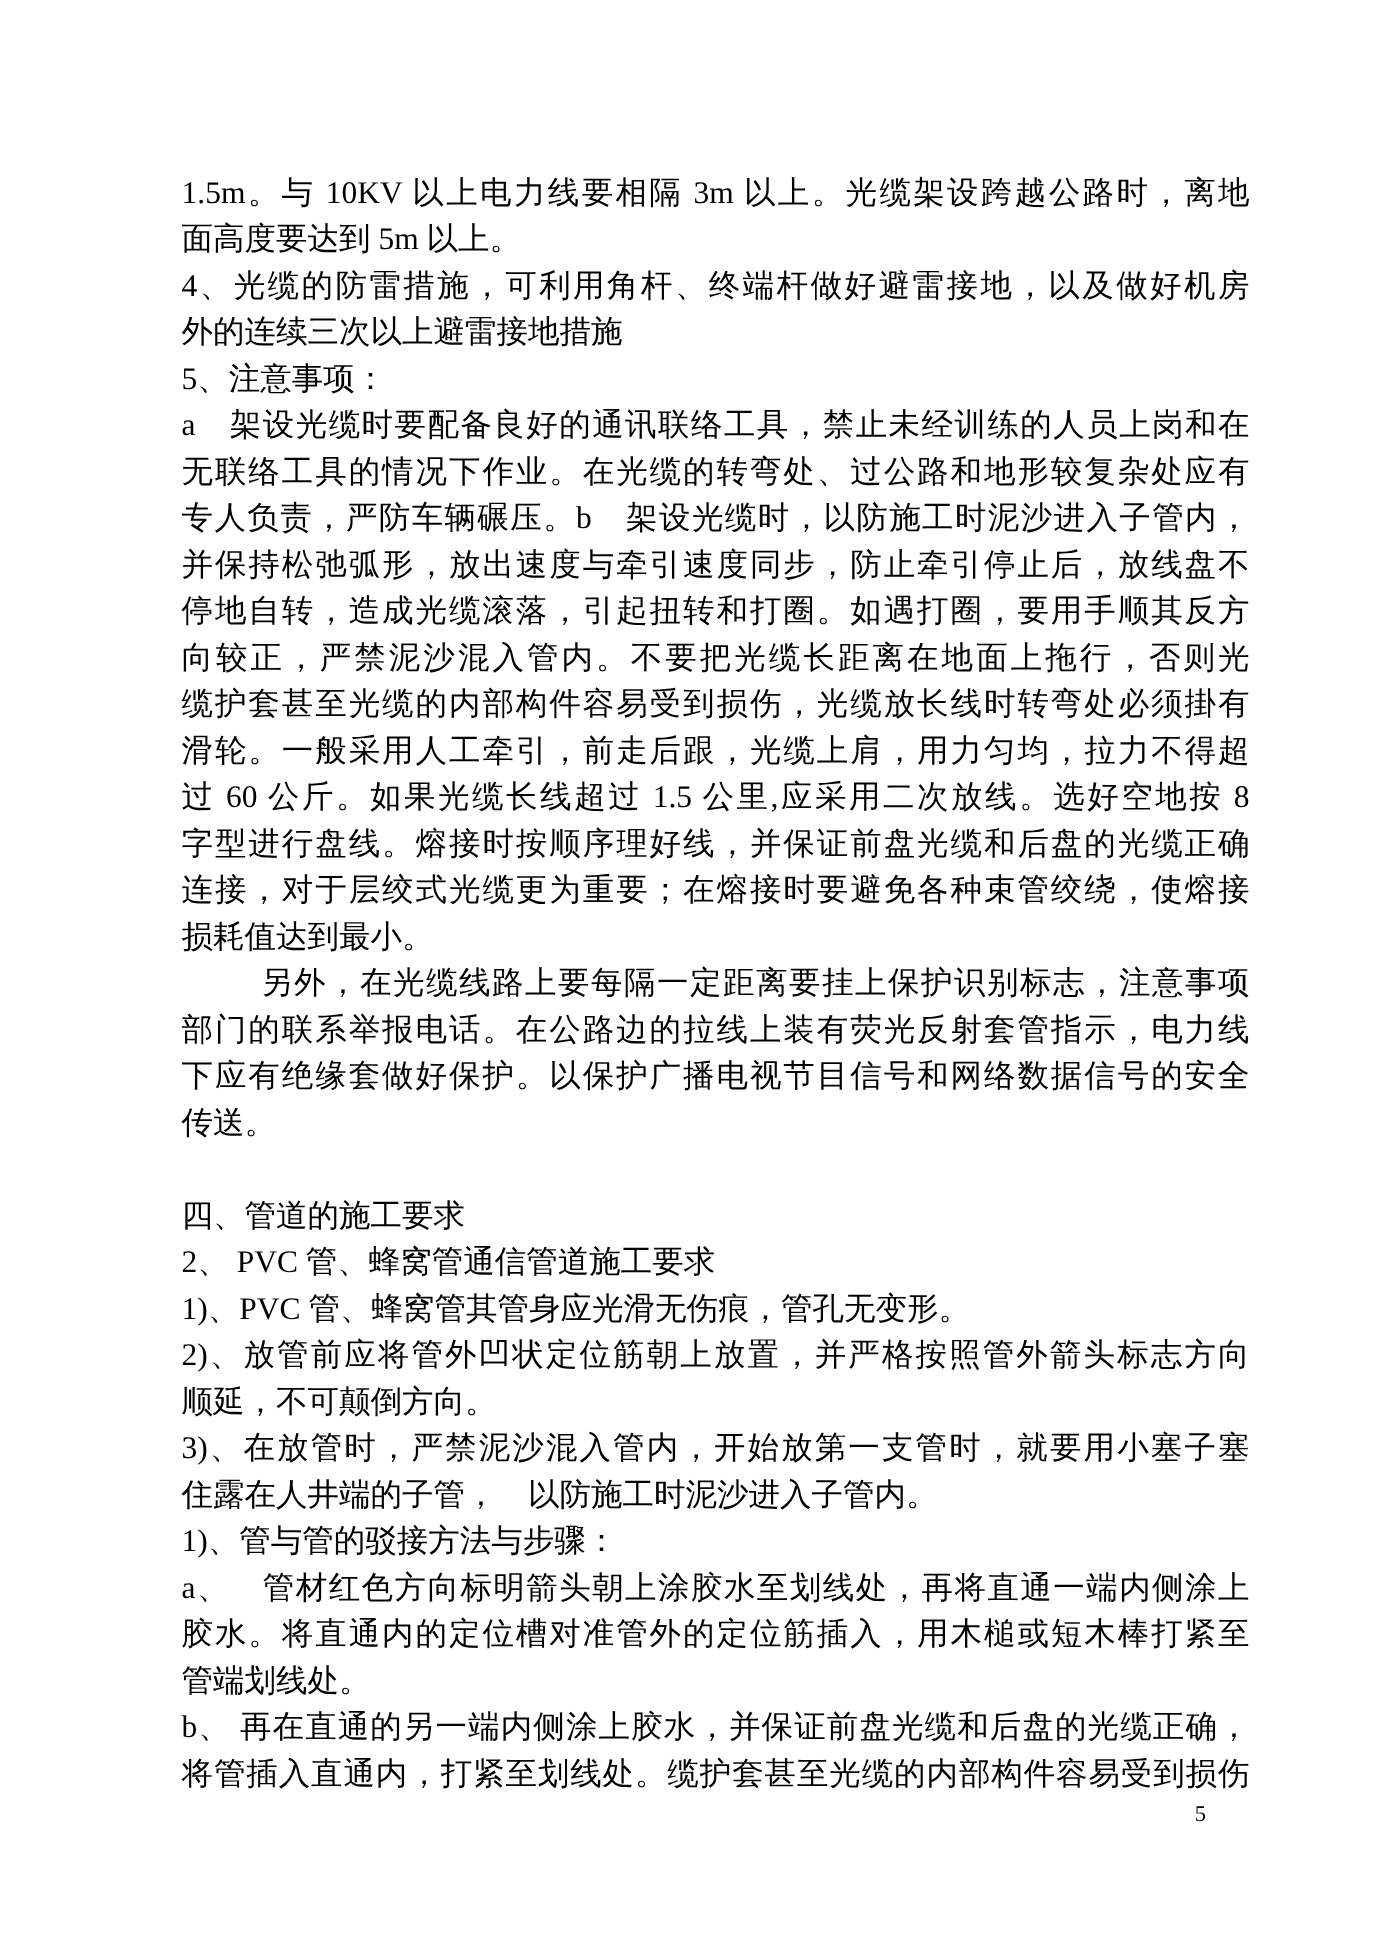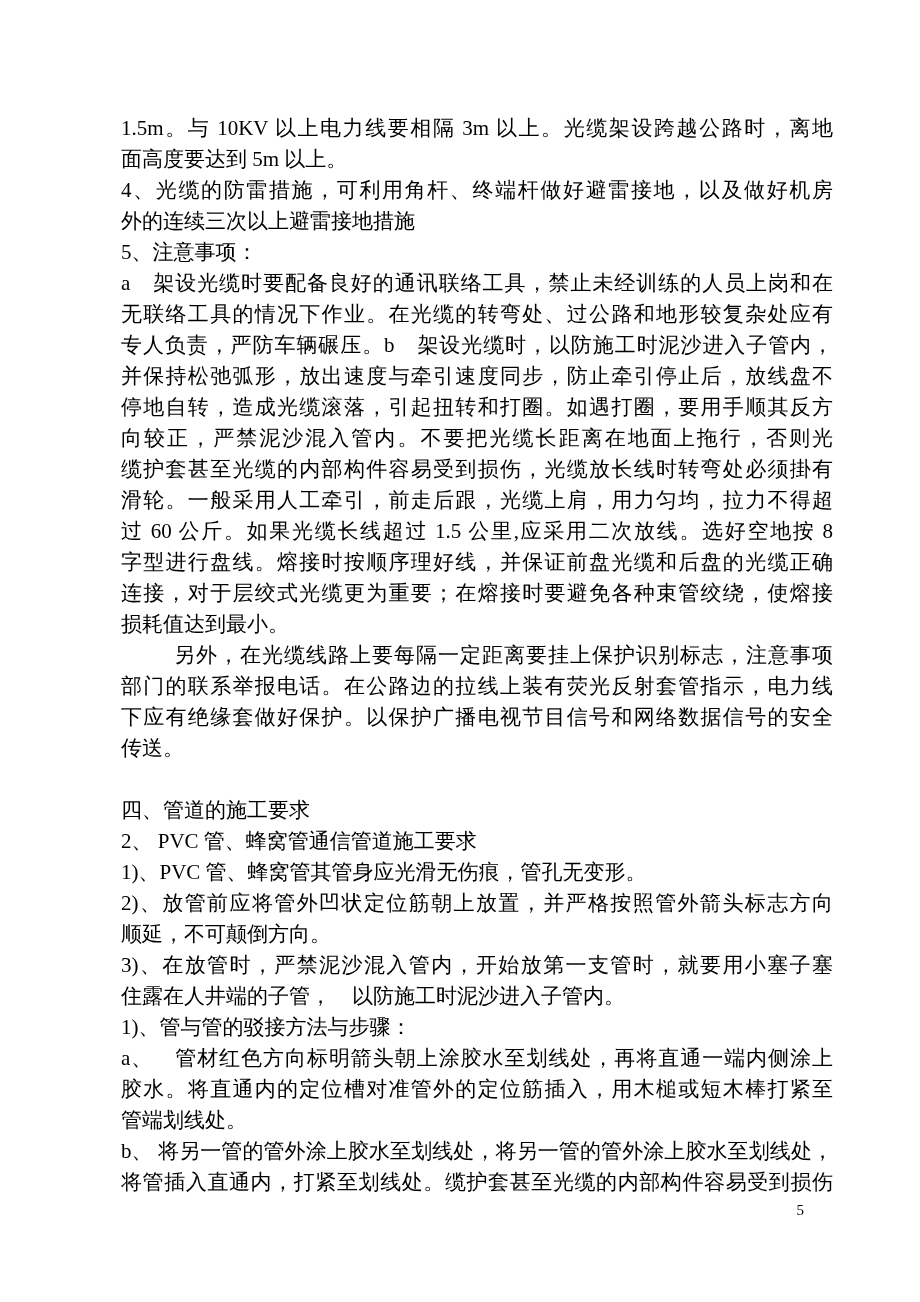--- a/index.html
+++ b/index.html
@@ -88,17 +88,17 @@
       <div class="line">2、 PVC 管、蜂窝管通信管道施工要求</div>
       <div class="line">1)、PVC 管、蜂窝管其管身应光滑无伤痕，管孔无变形。</div>
       <div class="line stretch">2)、放管前应将管外凹状定位筋朝上放置，并严格按照管外箭头标志方向</div>
       <div class="line">顺延，不可颠倒方向。</div>
       <div class="line stretch">3)、在放管时，严禁泥沙混入管内，开始放第一支管时，就要用小塞子塞</div>
       <div class="line">住露在人井端的子管，　以防施工时泥沙进入子管内。</div>
       <div class="line">1)、管与管的驳接方法与步骤：</div>
       <div class="line stretch">a、　管材红色方向标明箭头朝上涂胶水至划线处，再将直通一端内侧涂上</div>
       <div class="line stretch">胶水。将直通内的定位槽对准管外的定位筋插入，用木槌或短木棒打紧至</div>
       <div class="line">管端划线处。</div>
-      <div class="line stretch">b、 将另一管的管外涂上胶水至划线处，将另一管的管外涂上胶水至划线处，</div>
+      <div class="line stretch">b、 再在直通的另一端内侧涂上胶水，并保证前盘光缆和后盘的光缆正确，</div>
       <div class="line stretch">将管插入直通内，打紧至划线处。缆护套甚至光缆的内部构件容易受到损伤</div>
     </div>
   <div class="page-number">5</div>
 </div>
 
 </body></html>

